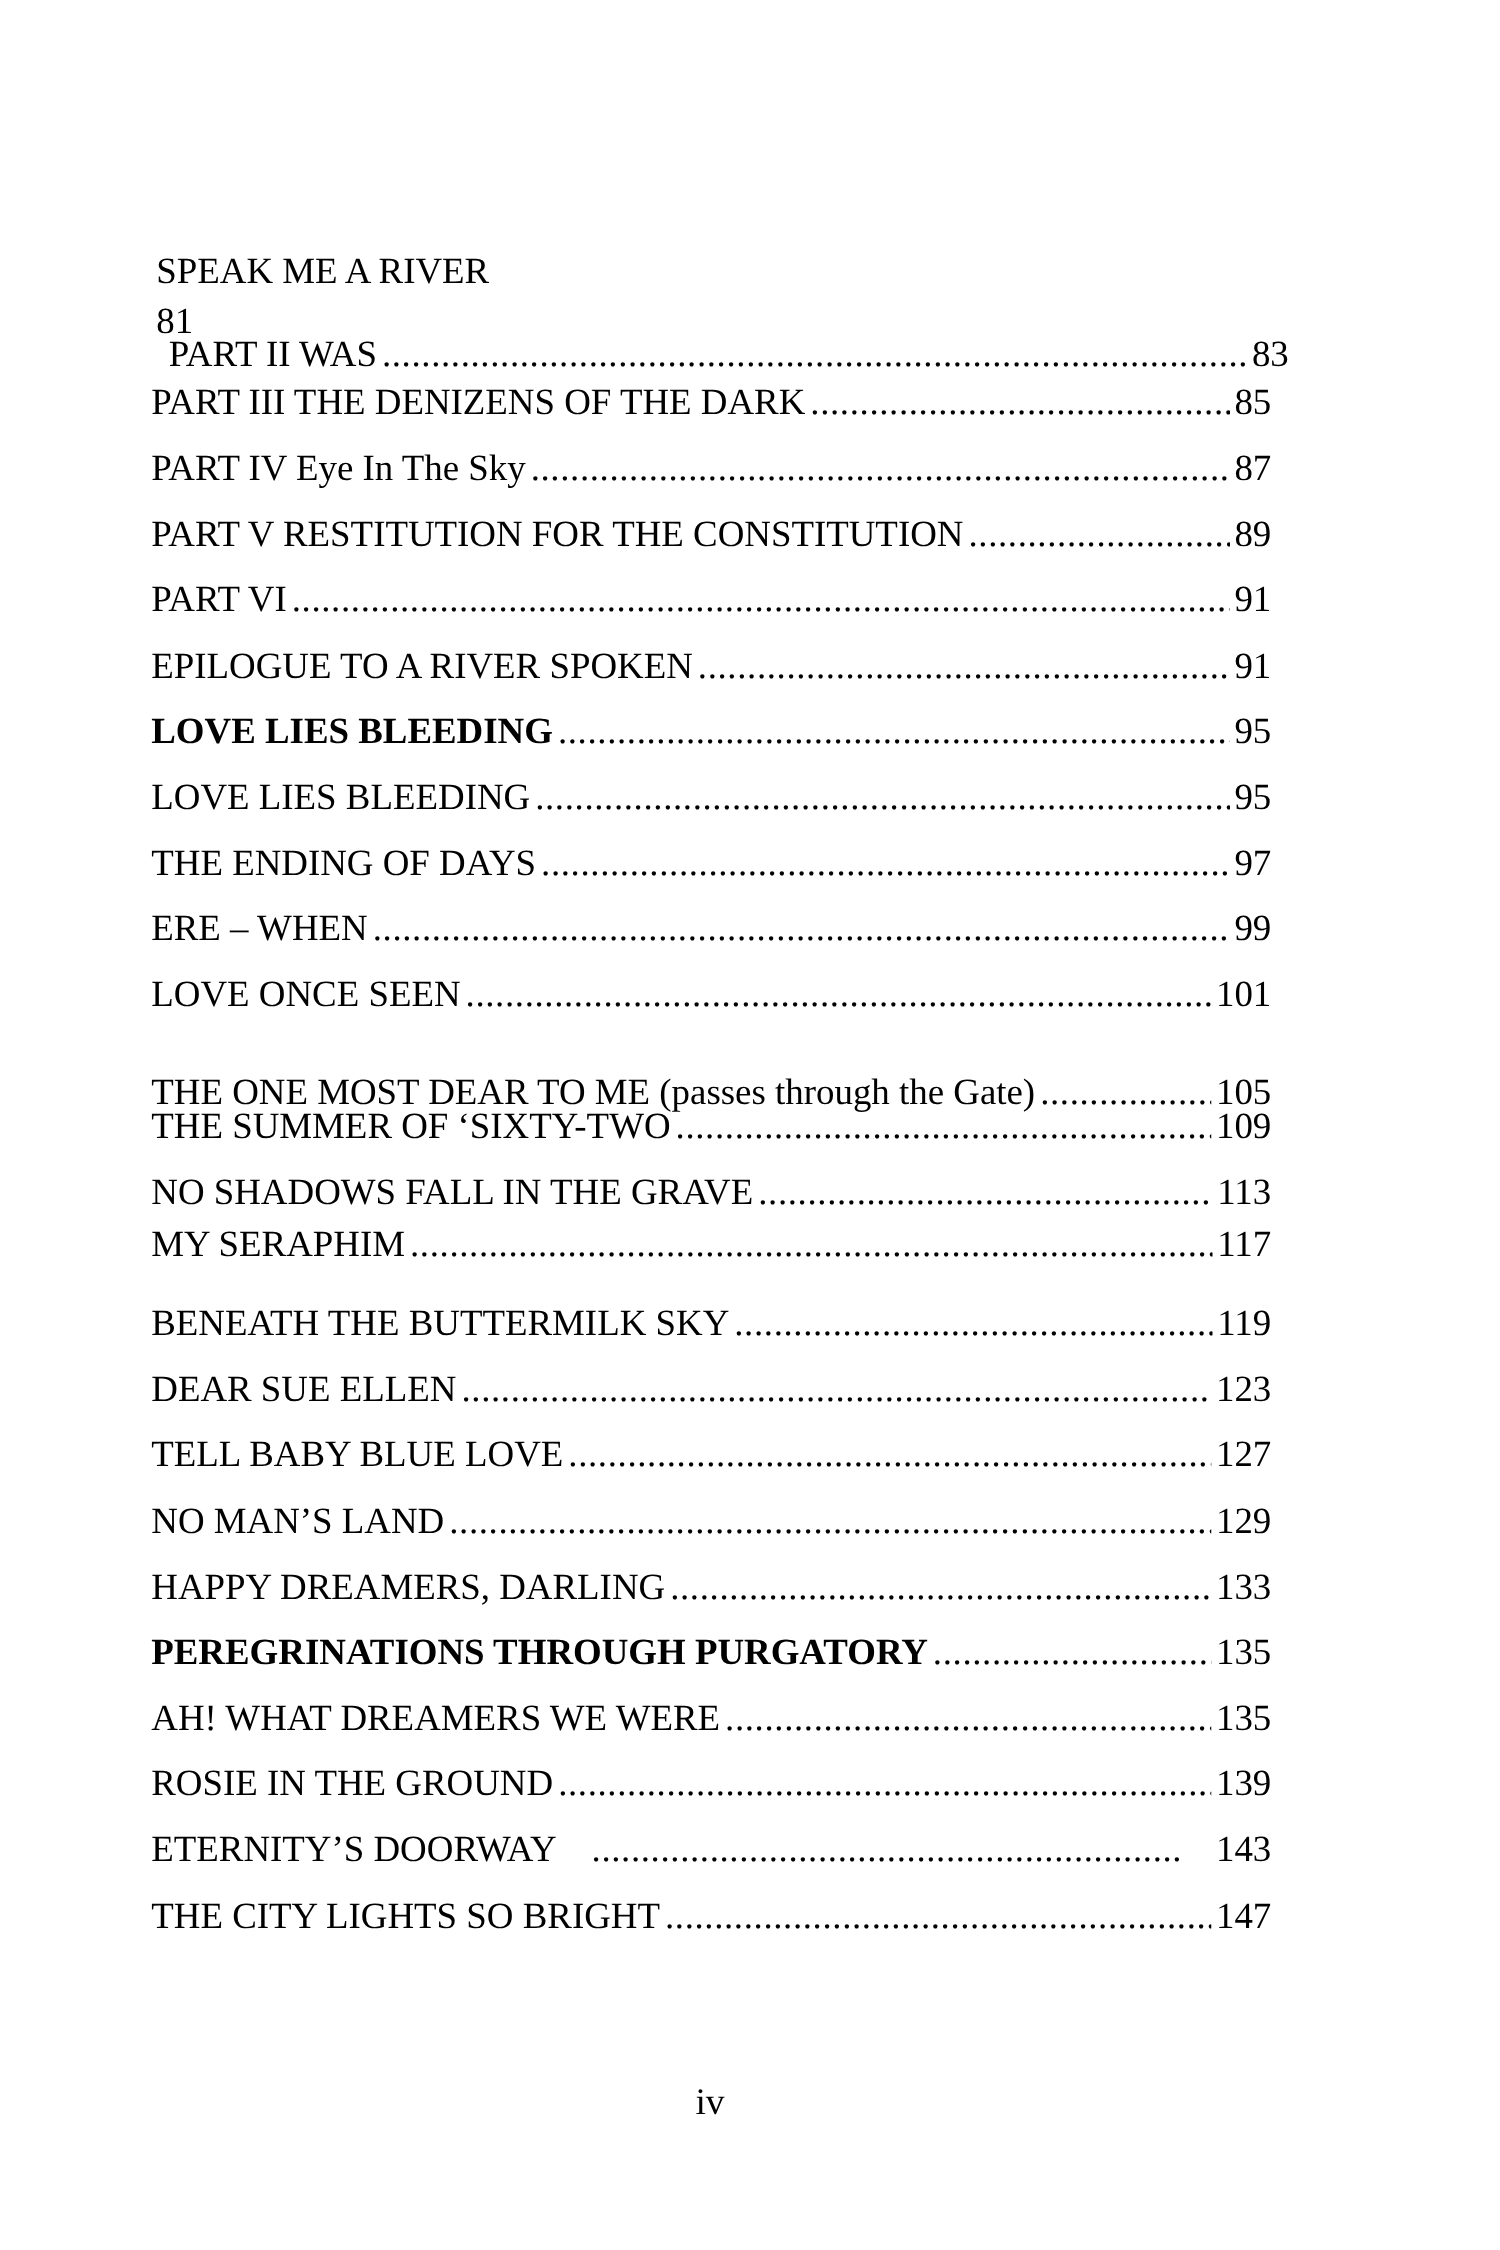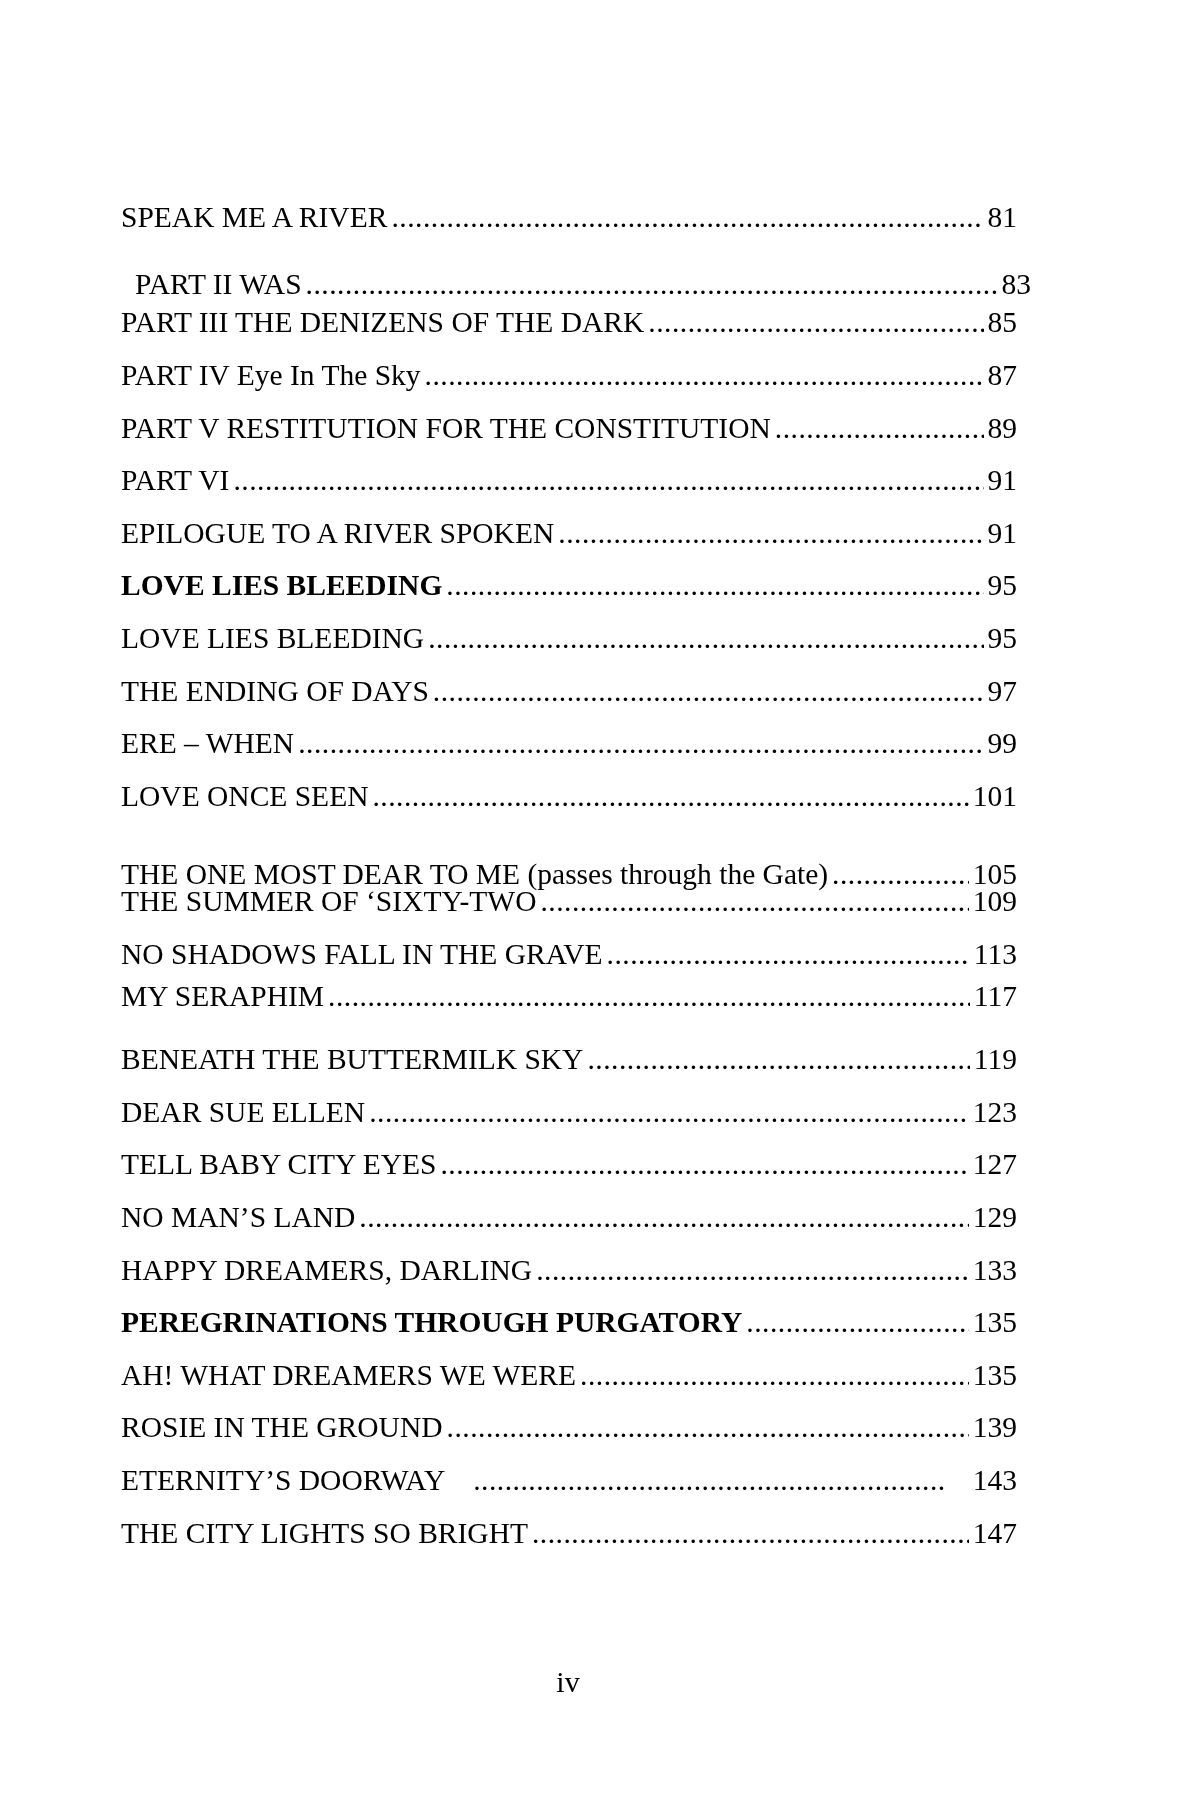--- a/index.html
+++ b/index.html
@@ -59,21 +59,21 @@
       width: 1136px;
       text-align: center;
       font-size: 30px;
       line-height: 40px;
     }
   </style>
 </head>
 <body>
 
 <div class="toc">
-  <div class="toc-row" style="top:197px;">
+  <div class="toc-row" style="top:197px;flex-direction:column;">
     <span class="toc-title">SPEAK ME A RIVER</span>
     <span class="toc-leader"></span>
     <span class="toc-page">81</span>
   </div>
   <div class="toc-row" style="top:264px;margin-left:14px;">
     <span class="toc-title">PART II WAS</span>
     <span class="toc-leader"></span>
     <span class="toc-page">83</span>
   </div>
   <div class="toc-row" style="top:302px;">
@@ -150,21 +150,21 @@
     <span class="toc-title">BENEATH THE BUTTERMILK SKY</span>
     <span class="toc-leader"></span>
     <span class="toc-page">119</span>
   </div>
   <div class="toc-row" style="top:1092px;">
     <span class="toc-title">DEAR SUE ELLEN</span>
     <span class="toc-leader"></span>
     <span class="toc-page">123</span>
   </div>
   <div class="toc-row" style="top:1144px;">
-    <span class="toc-title">TELL BABY CITY EYES</span>
+    <span class="toc-title">TELL BABY BLUE LOVE</span>
     <span class="toc-leader"></span>
     <span class="toc-page">127</span>
   </div>
   <div class="toc-row" style="top:1197px;">
     <span class="toc-title">NO MAN’S LAND</span>
     <span class="toc-leader"></span>
     <span class="toc-page">129</span>
   </div>
   <div class="toc-row" style="top:1250px;">
     <span class="toc-title">HAPPY DREAMERS, DARLING</span>

